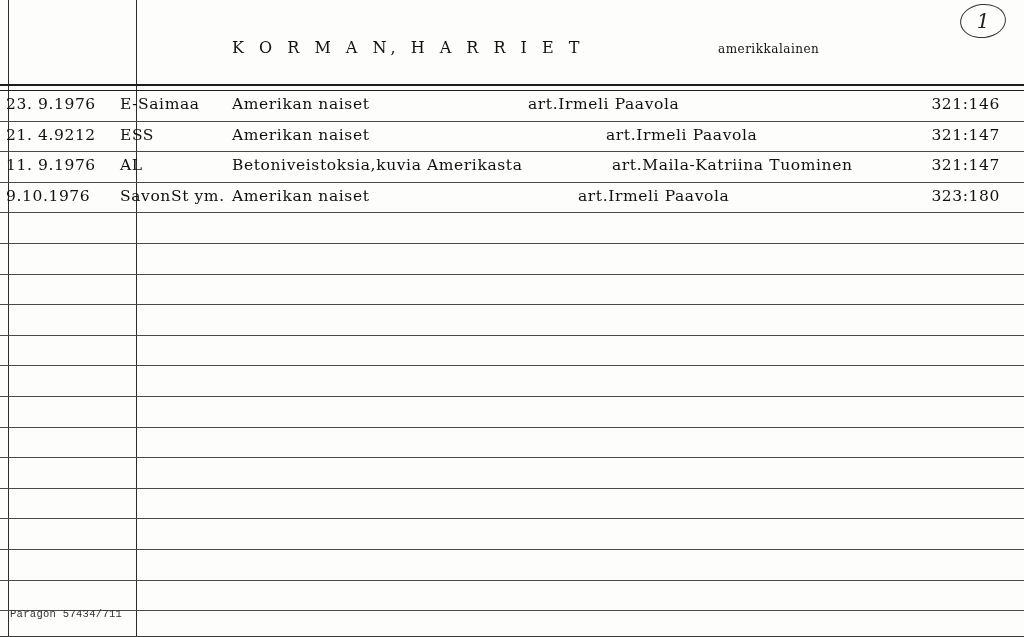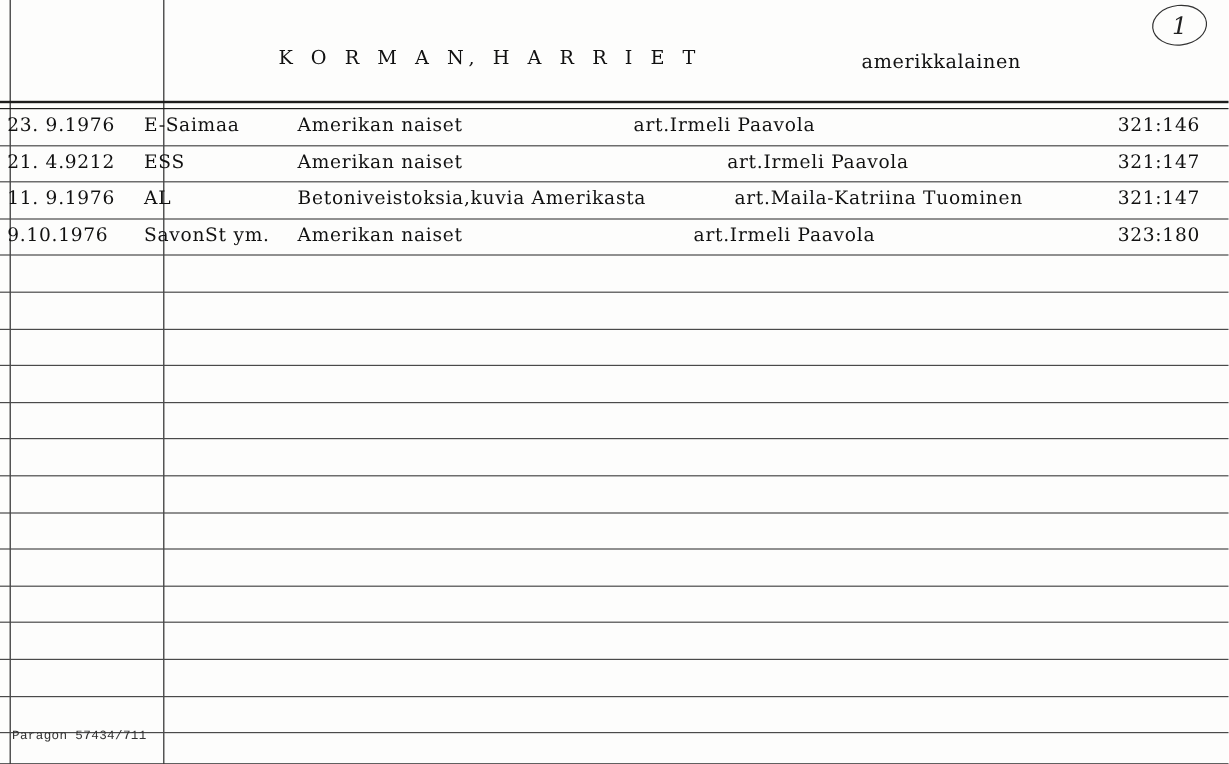--- a/index.html
+++ b/index.html
@@ -43,21 +43,21 @@
     left: 232px;
     top: 38px;
     font-size: 16px;
     letter-spacing: 5px;
     white-space: nowrap;
   }
   .nationality {
     position: absolute;
     left: 718px;
     top: 42px;
-    font-size: 16px;
+    font-size: 12px;
     letter-spacing: 0.5px;
     white-space: nowrap;
   }
   .page-number {
     position: absolute;
     right: 18px;
     top: 4px;
     width: 46px;
     height: 34px;
     font-size: 20px;
@@ -108,21 +108,21 @@
   }
   .row .cell {
     position: absolute;
     top: 4px;
     font-size: 15.5px;
     white-space: nowrap;
     letter-spacing: 0.6px;
   }
   .c-date   { left: 6px;  width: 122px; text-align: left; }
   .c-src    { left: 120px; text-align: right; }
-  .c-title  { left: 232px; margin-left: 16px; }
+  .c-title  { left: 232px; }
   .c-author { }
   .c-ref    { right: 24px; margin-left: 22px; }
 
   
   .footer {
     position: absolute;
     left: 10px;
     bottom: 17px;
     font-family: Liberation Mono, monospace;
     font-size: 10.5px;

